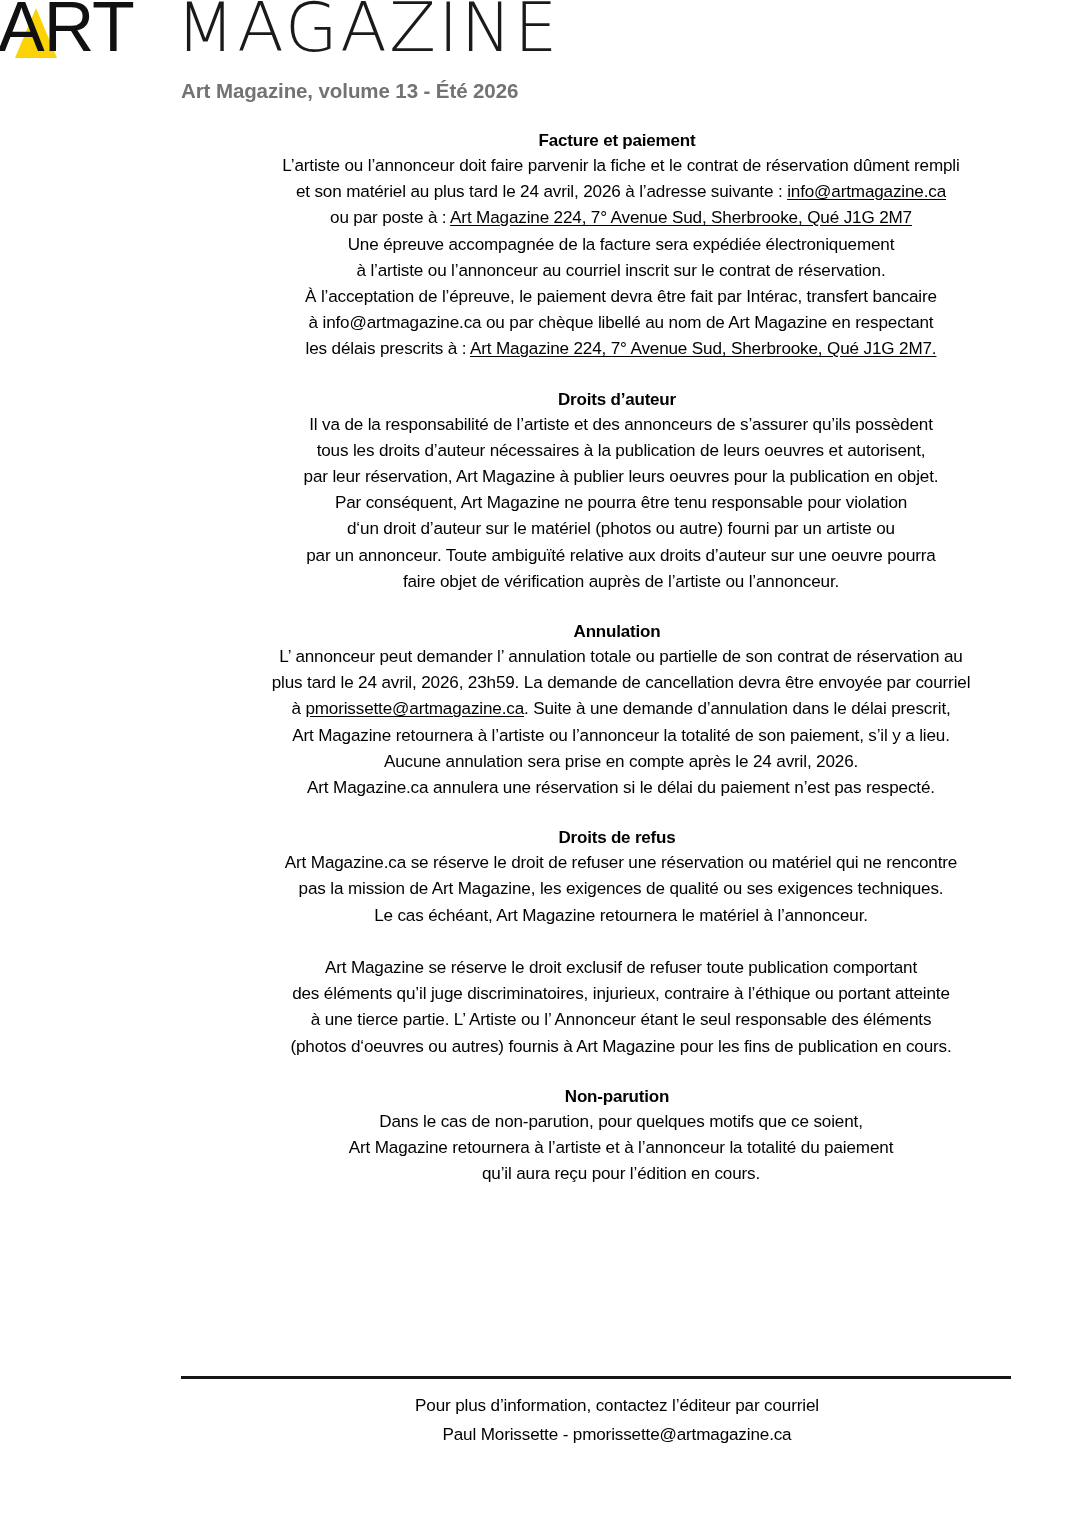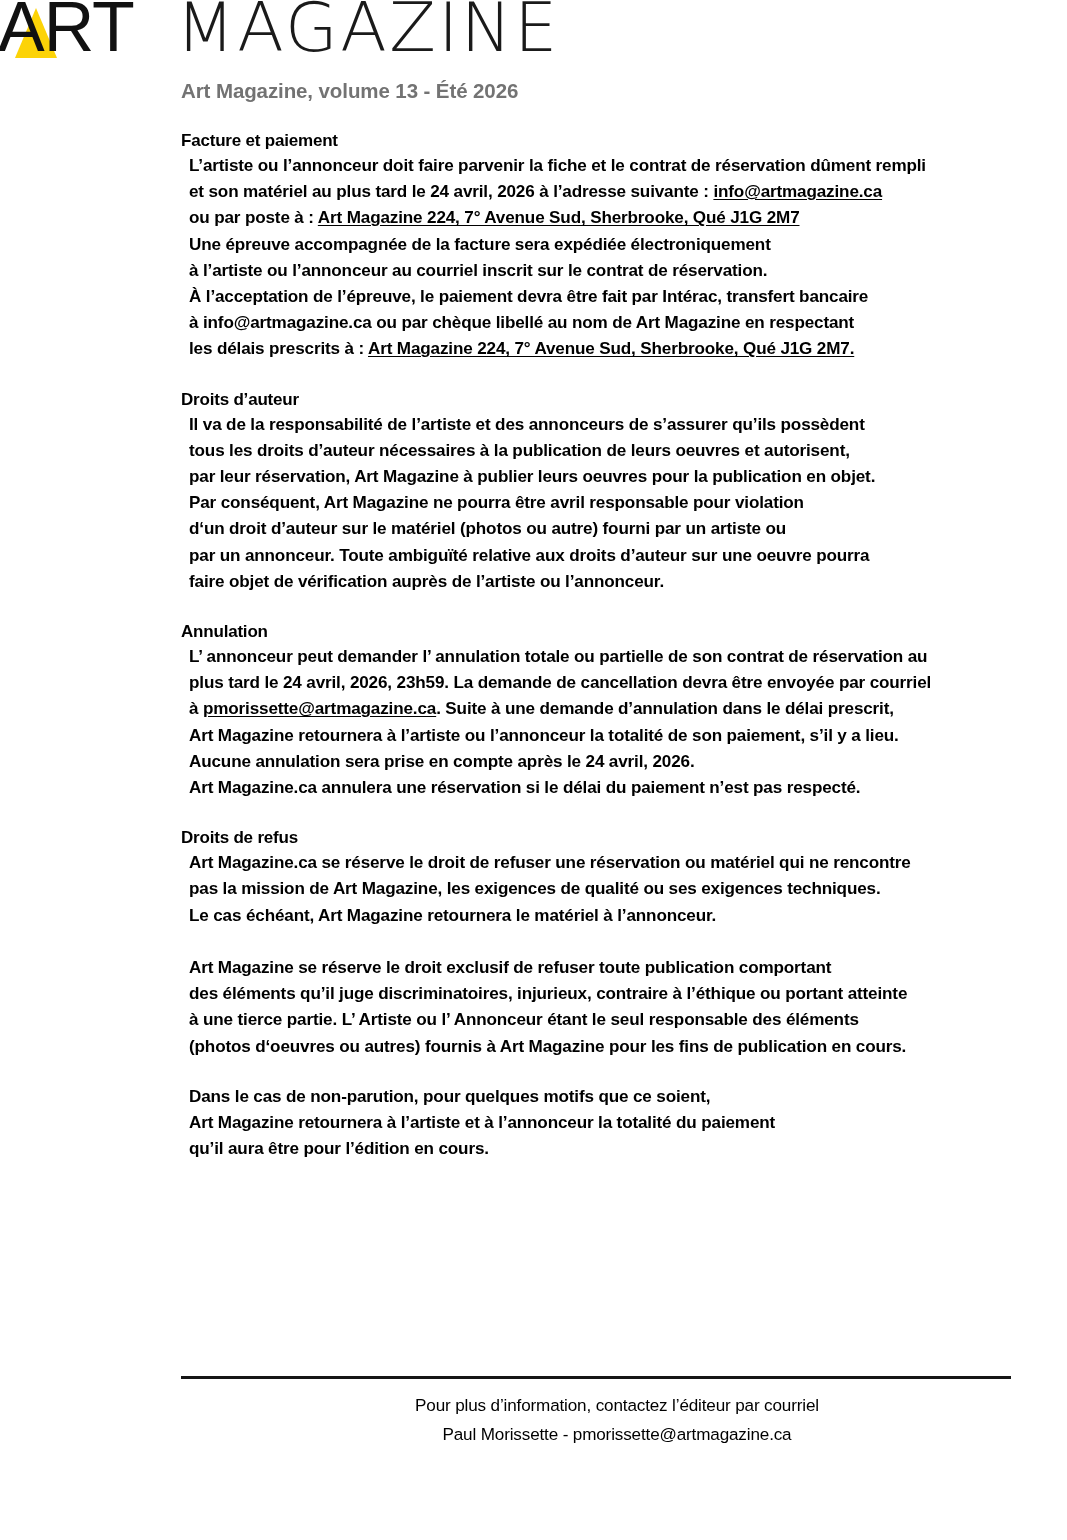--- a/index.html
+++ b/index.html
@@ -46,32 +46,32 @@
   }
 
   .deadline-line {
     font-weight: bold;
     font-size: 17.2px;
     line-height: 23.5px;
     letter-spacing: -0.2px;
     white-space: nowrap;
   }
 
-  .section { margin-top: 24px; }
+  .section { margin-top: 24px; text-align: center; }
 
   .section-heading {
     font-weight: bold;
     font-size: 17px;
     line-height: 25px;
     letter-spacing: -0.2px;
     white-space: nowrap;
   }
 
   .para-line {
-    font-weight: bold;
+    font-weight: normal;
     font-size: 17.1px;
     line-height: 26.2px;
     letter-spacing: -0.15px;
     white-space: nowrap;
     margin-left: 8px;
   }
 
   .u { text-decoration: underline; text-underline-offset: 2px; }
 
   .spacer-para { height: 26.2px; }
@@ -126,21 +126,21 @@
         <div class="para-line"><span>à l’artiste ou l’annonceur au courriel inscrit sur le contrat de réservation.</span></div>
         <div class="para-line"><span>À l’acceptation de l’épreuve, le paiement devra être fait par Intérac, transfert bancaire</span></div>
         <div class="para-line"><span>à info@artmagazine.ca ou  par chèque libellé au nom de Art Magazine en respectant</span></div>
         <div class="para-line"><span>les délais prescrits à : </span><span class="u">Art Magazine    224, 7° Avenue Sud, Sherbrooke, Qué  J1G 2M7.</span></div>
       </div>
       <div class="section">
         <div class="section-heading">Droits d’auteur</div>
         <div class="para-line"><span>Il va de la responsabilité de l’artiste et des annonceurs de s’assurer qu’ils possèdent</span></div>
         <div class="para-line"><span>tous les droits d’auteur nécessaires à la publication de leurs oeuvres et autorisent,</span></div>
         <div class="para-line"><span>par leur réservation, Art Magazine à publier leurs oeuvres pour la publication en objet.</span></div>
-        <div class="para-line"><span>Par conséquent, Art Magazine ne pourra être avril responsable pour violation</span></div>
+        <div class="para-line"><span>Par conséquent, Art Magazine ne pourra être tenu responsable pour violation</span></div>
         <div class="para-line"><span>d‘un droit d’auteur sur le matériel (photos ou autre) fourni par un artiste ou</span></div>
         <div class="para-line"><span>par un annonceur. Toute ambiguïté relative aux droits d’auteur sur une oeuvre pourra</span></div>
         <div class="para-line"><span>faire objet de vérification auprès de l’artiste ou l’annonceur.</span></div>
       </div>
       <div class="section">
         <div class="section-heading">Annulation</div>
         <div class="para-line"><span>L’ annonceur peut demander l’ annulation totale ou partielle de son contrat de réservation au</span></div>
         <div class="para-line"><span>plus tard le 24 avril, 2026, 23h59.  La demande de cancellation devra être envoyée par courriel</span></div>
         <div class="para-line"><span>à </span><span class="u">pmorissette@artmagazine.ca</span><span>. Suite à une demande d’annulation dans le délai prescrit,</span></div>
         <div class="para-line"><span>Art Magazine retournera à l’artiste ou l’annonceur la totalité de son paiement, s’il y a lieu.</span></div>
@@ -152,23 +152,24 @@
         <div class="para-line"><span>Art Magazine.ca se réserve le droit de refuser une réservation ou matériel qui ne rencontre</span></div>
         <div class="para-line"><span>pas la mission de Art Magazine, les exigences de qualité ou ses exigences techniques.</span></div>
         <div class="para-line"><span>Le cas échéant, Art Magazine  retournera le matériel à l’annonceur.</span></div>
         <div class="spacer-para"></div>
         <div class="para-line"><span>Art Magazine se réserve le droit exclusif de refuser toute publication comportant</span></div>
         <div class="para-line"><span>des éléments qu’il juge discriminatoires, injurieux, contraire à l’éthique ou portant atteinte</span></div>
         <div class="para-line"><span>à une tierce partie.  L’ Artiste ou l’ Annonceur étant le seul responsable des éléments</span></div>
         <div class="para-line"><span>(photos d‘oeuvres ou autres) fournis à Art Magazine pour les fins de publication en cours.</span></div>
       </div>
       <div class="section">
+        <div class="section-heading">Non-parution</div>
         <div class="para-line"><span>Dans le cas de non-parution, pour quelques motifs que ce soient,</span></div>
         <div class="para-line"><span>Art Magazine retournera à l’artiste et à l’annonceur la totalité du paiement</span></div>
-        <div class="para-line"><span>qu’il aura être pour l’édition en cours.</span></div>
+        <div class="para-line"><span>qu’il aura reçu pour l’édition en cours.</span></div>
       </div>
     </div>
 
 </div>
 
 <div class="footer-rule"></div>
 
 <div id="footer">
   <div class="footer-line">Pour plus d’information, contactez l’éditeur par courriel</div>
   <div class="footer-line">Paul Morissette   -    pmorissette@artmagazine.ca</div>

